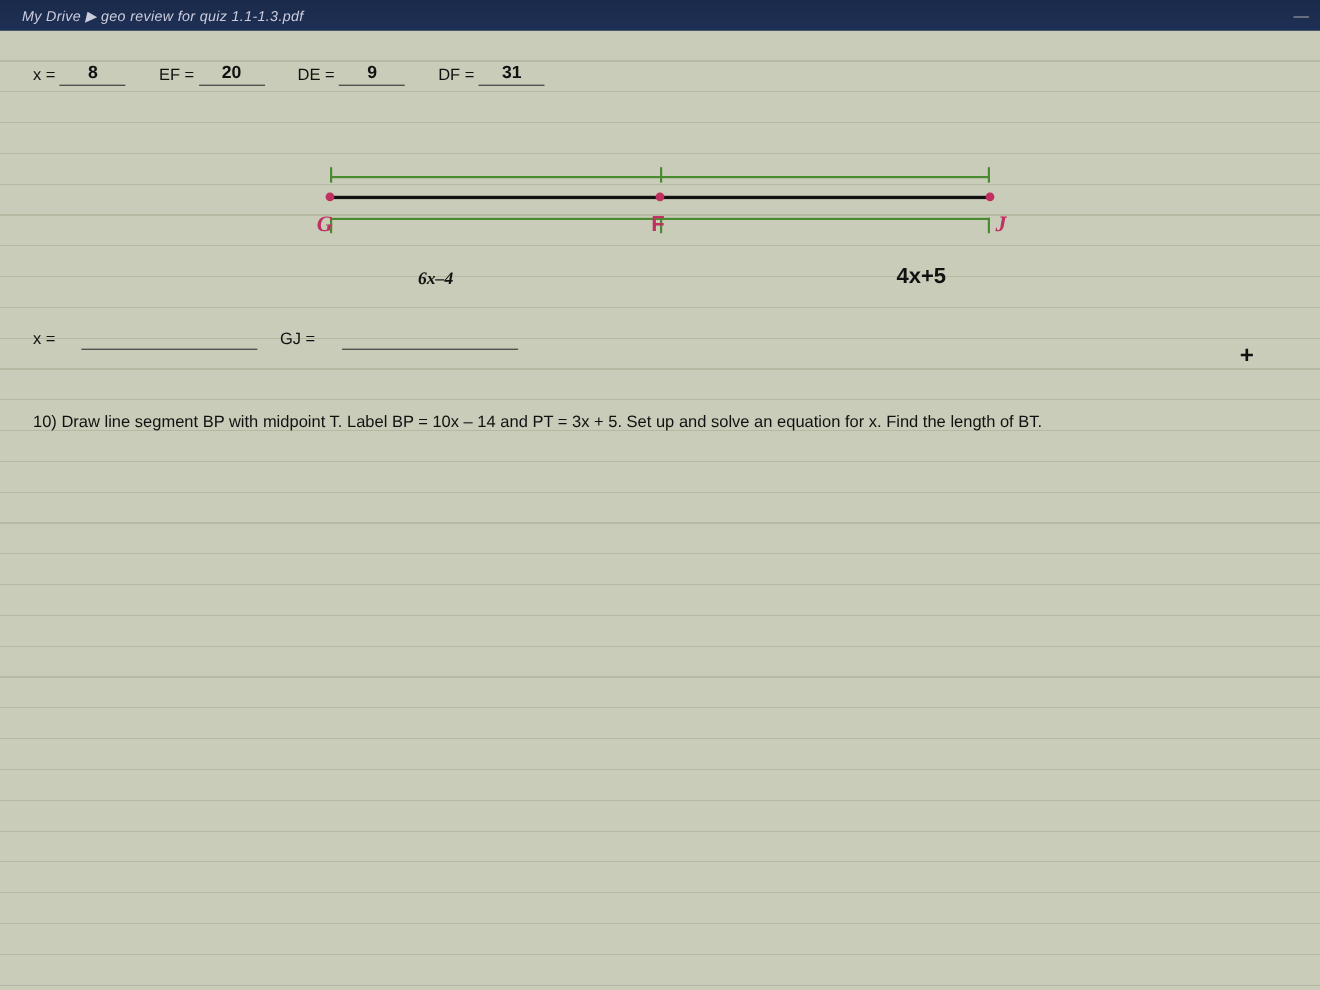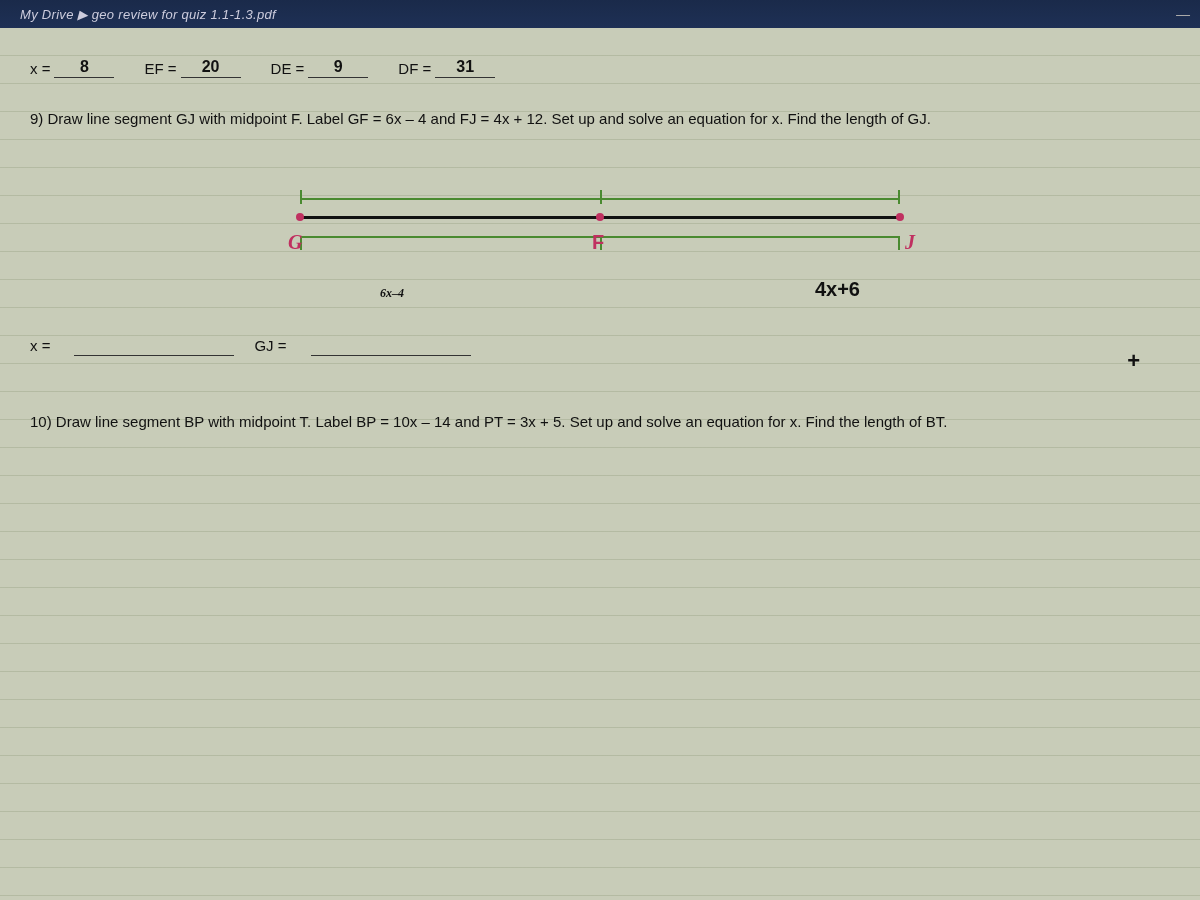--- a/index.html
+++ b/index.html
@@ -187,21 +187,21 @@
     }
     .label-g { left: 28px; font-family: 'Georgia', cursive; }
     .label-f { left: calc(50% - 8px); }
     .label-j { right: 25px; }
 
     
     .eq-below-left {
       position: absolute;
       bottom: 15px;
       left: 120px;
-      font-size: 12px;
+      font-size: 16px;
       font-weight: bold;
       color: #111;
       font-family: 'Georgia', cursive;
     }
     .eq-below-right {
       position: absolute;
       bottom: 15px;
       right: 80px;
       font-size: 20px;
       font-weight: bold;
@@ -271,21 +271,20 @@
     <span class="eq-label">EF =</span>
     <span class="eq-value">20</span>
 
     <span class="eq-label">DE =</span>
     <span class="eq-value">9</span>
 
     <span class="eq-label">DF =</span>
     <span class="eq-value">31</span>
   </div>
 
-  <div class="problem-9-text">9)  Draw line segment GJ with midpoint F.  Label GF = 6x – 4 and FJ = 4x + 12.  Set up and solve an equation for x.  Find the length of GJ.</div>
 
   <div class="diagram-container">
 
     <div class="green-top"></div>
     <div class="green-bottom"></div>
 
     <div class="tick tick-left-top"></div>
     <div class="tick tick-left-bottom"></div>
     <div class="tick tick-mid-top"></div>
     <div class="tick tick-mid-bottom"></div>
@@ -296,21 +295,21 @@
 
     <div class="point-dot point-g"></div>
     <div class="point-dot point-f"></div>
     <div class="point-dot point-j"></div>
 
     <div class="point-label label-g hw">G</div>
     <div class="point-label label-f">F</div>
     <div class="point-label label-j hw">J</div>
 
     <div class="eq-below-left hw">6x–4</div>
-    <div class="eq-below-right">4x+6</div>
+    <div class="eq-below-right">4x+5</div>
   </div>
 
   <div class="answer-row-wrapper">
     <div class="answer-row">
       <span class="eq-label">x =</span>
       <span class="answer-blank"></span>
 
       <span class="eq-label">GJ =</span>
       <span class="answer-blank"></span>
     </div>

